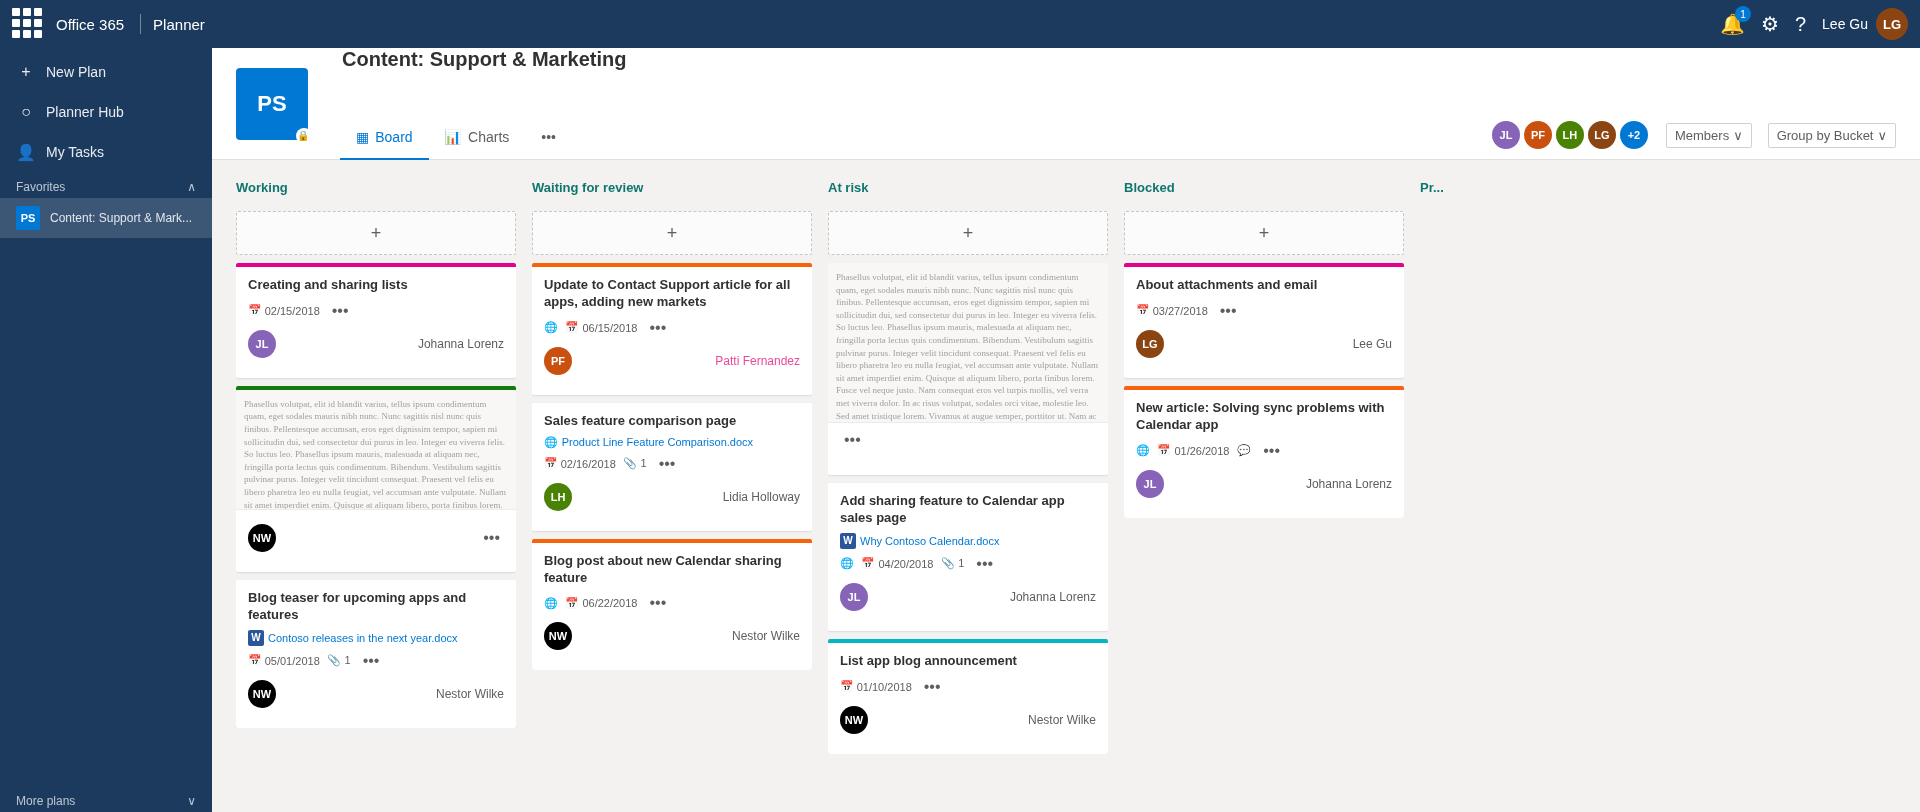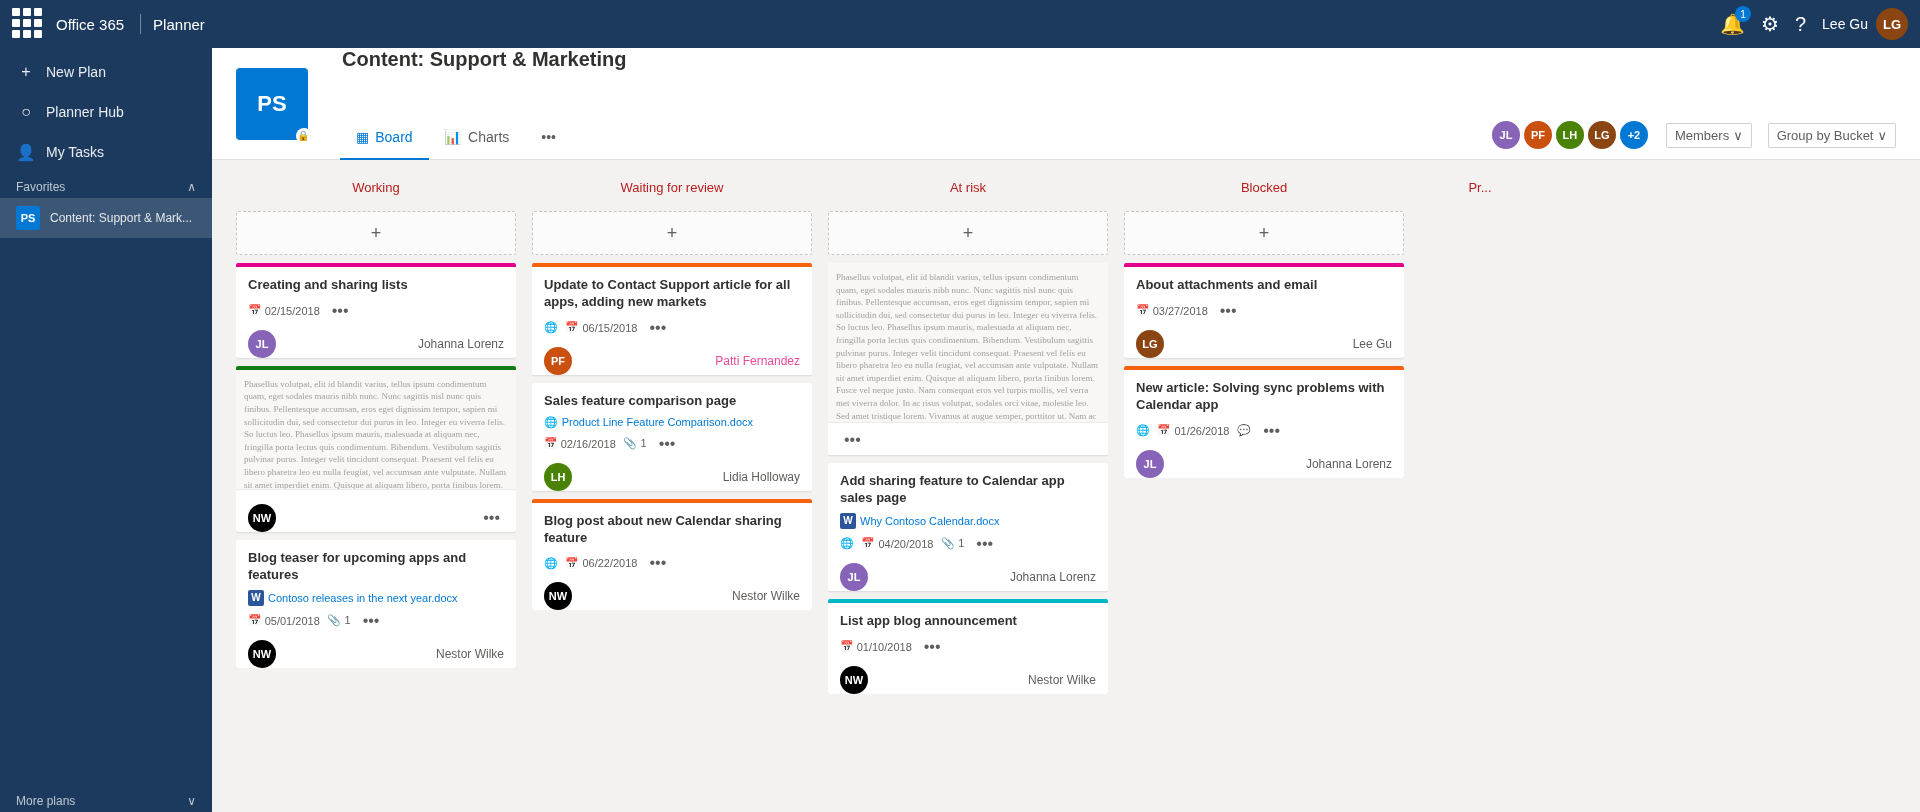--- a/index.html
+++ b/index.html
@@ -129,37 +129,37 @@
     }
 
     
     .board-area {
       flex: 1; display: flex; overflow-x: auto; overflow-y: hidden;
       padding: 16px 24px; gap: 16px; background: #f3f2f1;
     }
 
     
     .bucket-col { width: 280px; flex-shrink: 0; display: flex; flex-direction: column; gap: 8px; }
-    .bucket-header { font-size: 13px; font-weight: 400; color: #b91c1c; padding: 4px 0 8px; text-align: center; }
+    .bucket-header { font-size: 13px; font-weight: 700; color: #0f766e; padding: 4px 0 8px; }
     .bucket-add-btn {
       width: 100%; height: 44px; background: rgba(255,255,255,0.7);
       border: 1px dashed #c8c6c4; border-radius: 2px; cursor: pointer;
       display: flex; align-items: center; justify-content: center;
       color: #605e5c; font-size: 18px;
     }
     .bucket-cards { display: flex; flex-direction: column; gap: 8px; overflow-y: auto; max-height: 580px; }
 
     
     .card {
       background: white; border-radius: 2px; padding: 0;
       box-shadow: 0 1px 2px rgba(0,0,0,0.1); cursor: pointer;
       border-left: none; overflow: hidden; position: relative;
     }
     .card-stripe { height: 4px; }
-    .card-body { padding: 10px 12px 0; }
+    .card-body { padding: 10px 12px 20px; }
     .card-title { font-size: 13px; font-weight: 600; color: #323130; margin-bottom: 6px; line-height: 1.3; }
     .card-meta { display: flex; align-items: center; gap: 8px; font-size: 11px; color: #605e5c; margin-bottom: 4px; flex-wrap: wrap; }
     .card-date { display: flex; align-items: center; gap: 3px; }
     .card-footer { display: flex; align-items: center; justify-content: space-between; margin-top: 8px; }
     .card-avatar {
       width: 28px; height: 28px; border-radius: 50%;
       display: flex; align-items: center; justify-content: center;
       font-size: 11px; font-weight: 600; color: white; flex-shrink: 0;
     }
     .card-preview {

